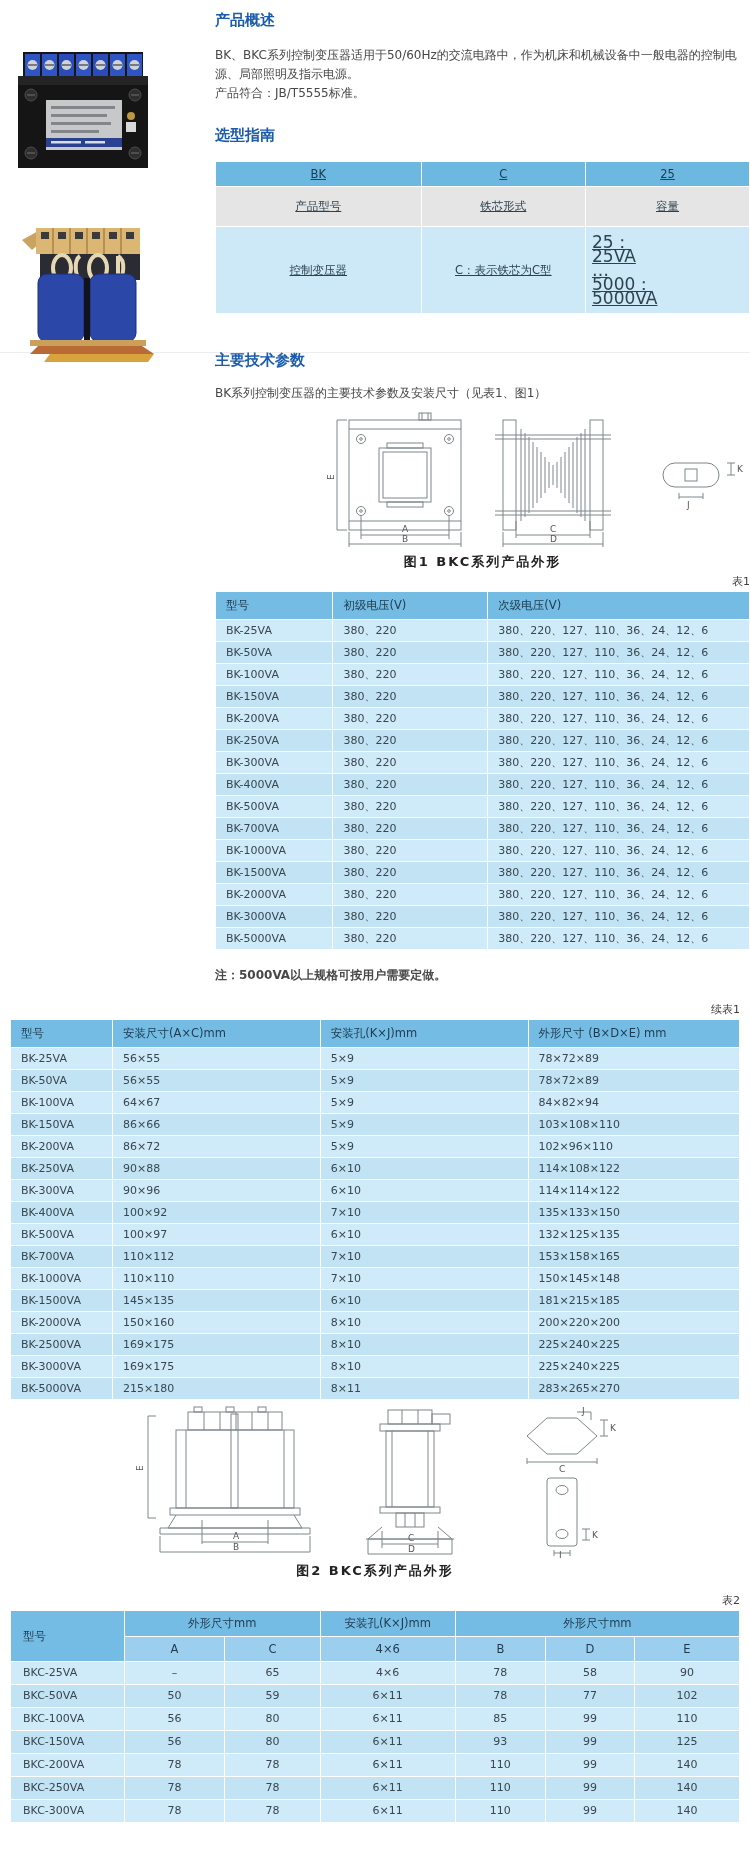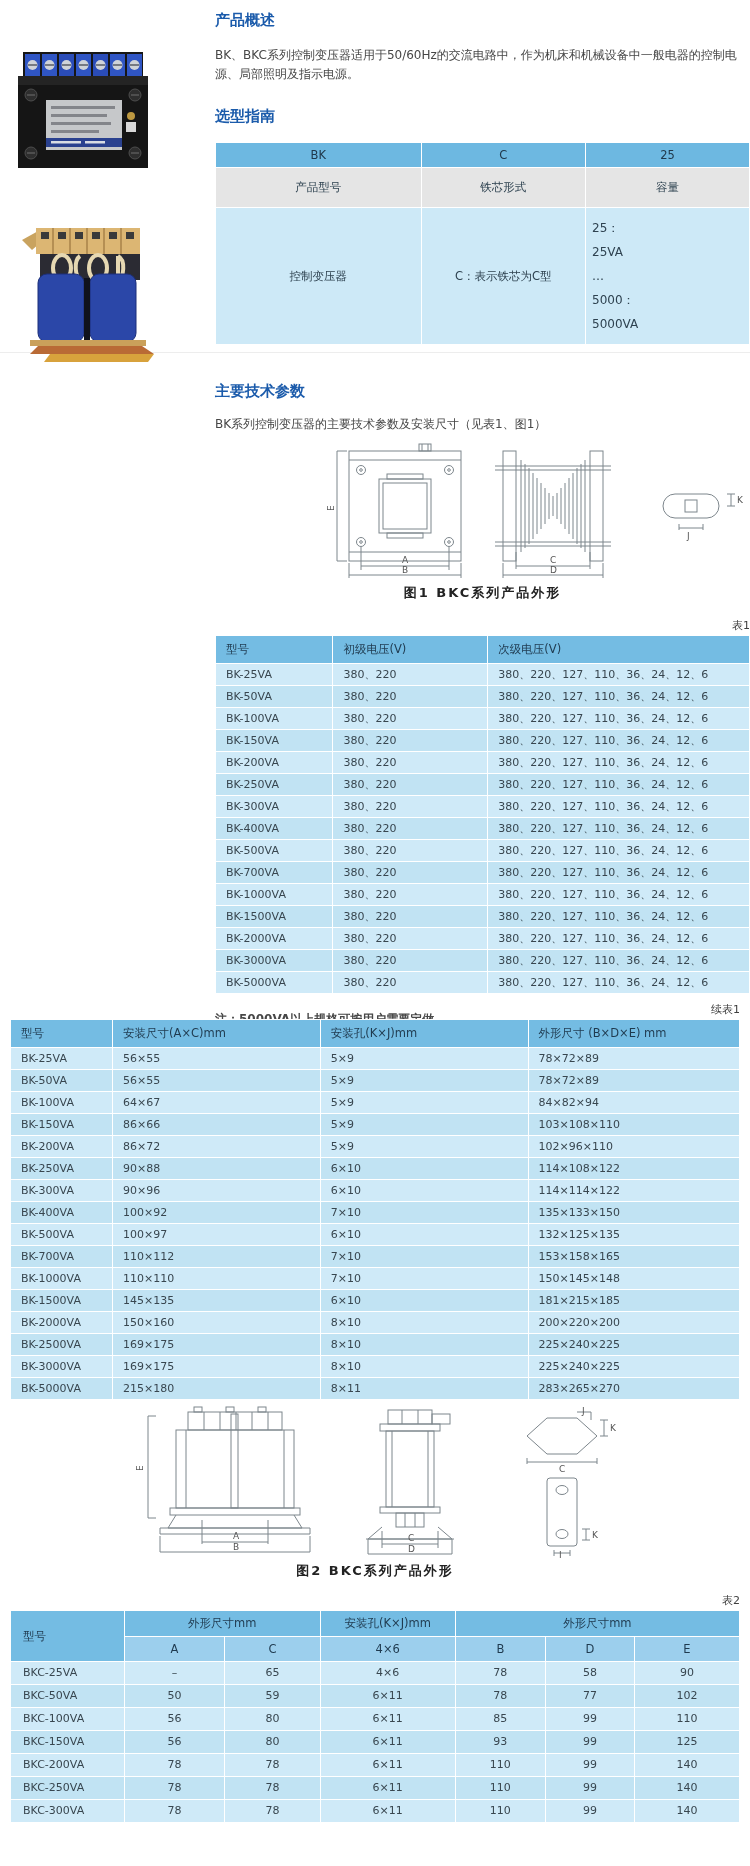--- a/index.html
+++ b/index.html
@@ -14,21 +14,21 @@
   
   .dtab th{background:#74bce3;color:#1f3a4f;font-size:11.5px;padding:6px 10px;text-align:left;}
   .dtab td{font-size:11px;color:#38464f;padding:4px 10px;line-height:13px;text-align:left;}
   .dtab tbody tr:nth-child(odd) td{background:#cfeaf8;}
   .dtab tbody tr:nth-child(even) td{background:#c1e3f3;}
   
   .sel td{font-size:11.5px;color:#2e4250;text-align:center;}
   .sel .r1 td{background:#6db8e1;padding:5px 6px;color:#20394c;}
   .sel .r2 td{background:#e5e5e5;padding:12px 6px;}
   .sel .r3 td{background:#cde9f7;padding:8px 6px;}
-  .sel .pre{white-space:pre-line;text-align:left;padding-left:60px;line-height:24px;font-size:12px;}
+  .sel .pre{white-space:pre-line;text-align:left;padding-left:60px;line-height:14px;font-size:17px;}
   
   .t2 th{background:#74bce3;color:#1f3a4f;font-size:11.5px;padding:5px 4px;text-align:center;}
   .t2 tr.sub th{background:#9ccfed;}
   .t2 td{font-size:11px;color:#38464f;padding:5px 4px;line-height:12px;text-align:center;}
   .t2 tbody tr:nth-child(odd) td{background:#cfeaf8;}
   .t2 tbody tr:nth-child(even) td{background:#c1e3f3;}
   .t2 td:first-child{text-align:left;padding-left:12px;}
   .caption{font-size:13px;font-weight:bold;color:#222;text-align:center;letter-spacing:2px;}
   .hr{position:absolute;left:0;top:352px;width:750px;height:1px;background:#ededed;}
   svg text{font-family:"DejaVu Sans","Liberation Sans",sans-serif;}
@@ -118,23 +118,24 @@
     <rect x="70" y="56" width="6" height="62" fill="#10121c"></rect>
     <rect x="16" y="118" width="116" height="6" fill="#caa05a"></rect>
     <polygon points="24,124 128,124 140,132 16,132" fill="#b96a35"></polygon>
     <polygon points="36,132 140,132 134,140 30,140" fill="#d8a23c"></polygon>
   </svg>
 </div>
 
 <div class="abs" style="left:215px;top:10px;width:535px;">
   <h2 class="sec">产品概述</h2>
   <p class="body" style="margin-top:16px;">BK、BKC系列控制变压器适用于50/60Hz的交流电路中，作为机床和机械设备中一般电器的控制电源、局部照明及指示电源。</p>
+  <p class="body">产品符合：JB/T5555标准。</p>
 
   <h2 class="sec" style="margin-top:22px;">选型指南</h2>
-  <table class="sel" style="margin-top:16px;">
+  <table class="sel" style="margin-top:16px;text-decoration:underline;">
     <colgroup>
         <col style="width:38.5%">
         <col style="width:30.8%">
         <col style="width:30.7%">
       </colgroup>
     <tbody>
         <tr class="r1">
       <td>BK</td>
       <td>C</td>
       <td>25</td>
@@ -203,21 +204,21 @@
         <text x="79" y="131">B</text>
         <text x="227" y="121">C</text>
         <text x="227" y="131">D</text>
         <text x="414" y="61">K</text>
         <text x="364" y="97">J</text>
       </g>
     </svg>
   </div>
   <div class="caption">图1  BKC系列产品外形</div>
 
-  <div class="tlabel" style="margin-top:17px;text-align:right;">表1</div>
+  <div class="tlabel" style="margin-top:4px;text-align:right;">表1</div>
   <table class="dtab" style="margin-top:2px;">
     <colgroup>
         <col style="width:22%">
         <col style="width:29%">
         <col style="width:49%">
       </colgroup>
     <thead>
       <tr>
         <th>型号</th>
         <th>初级电压(V)</th>

